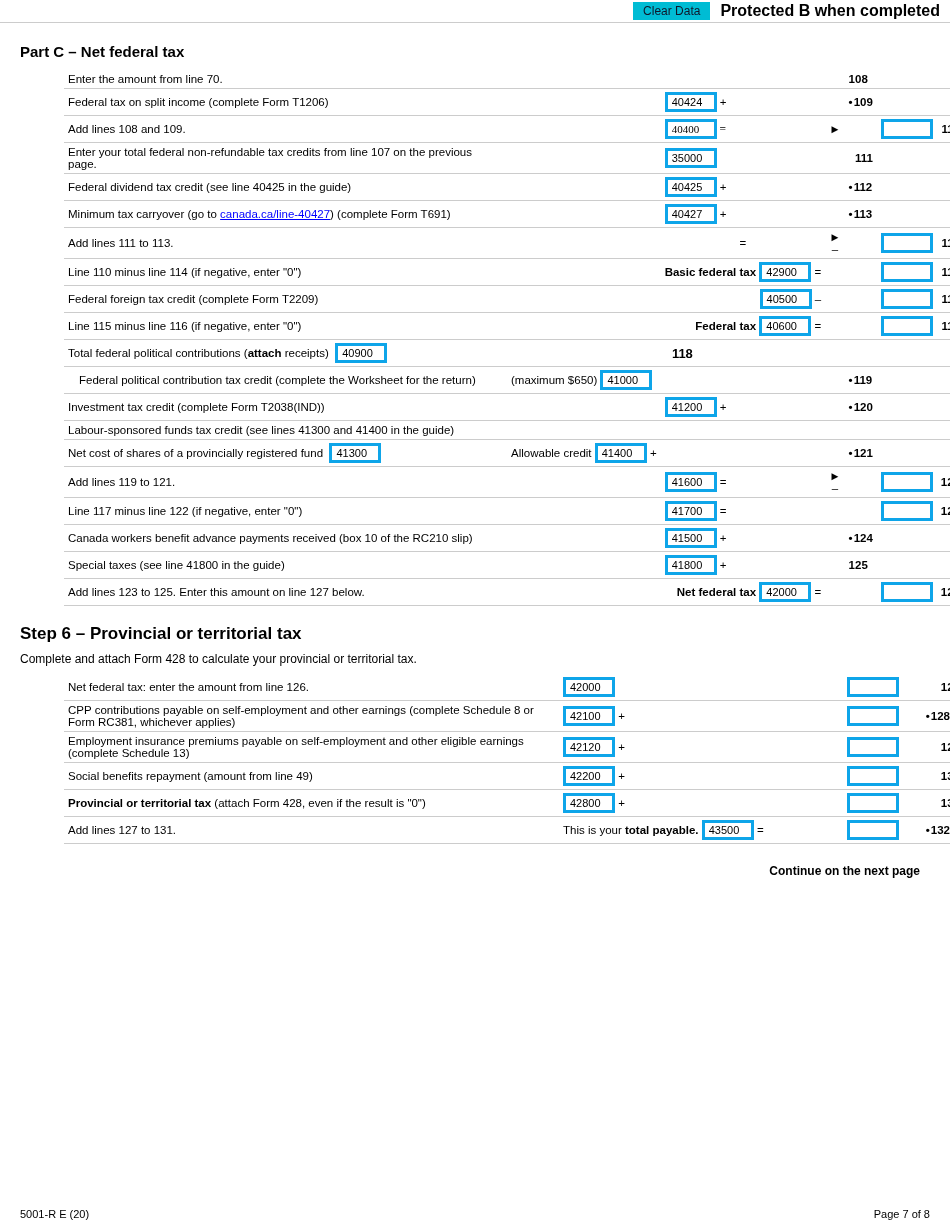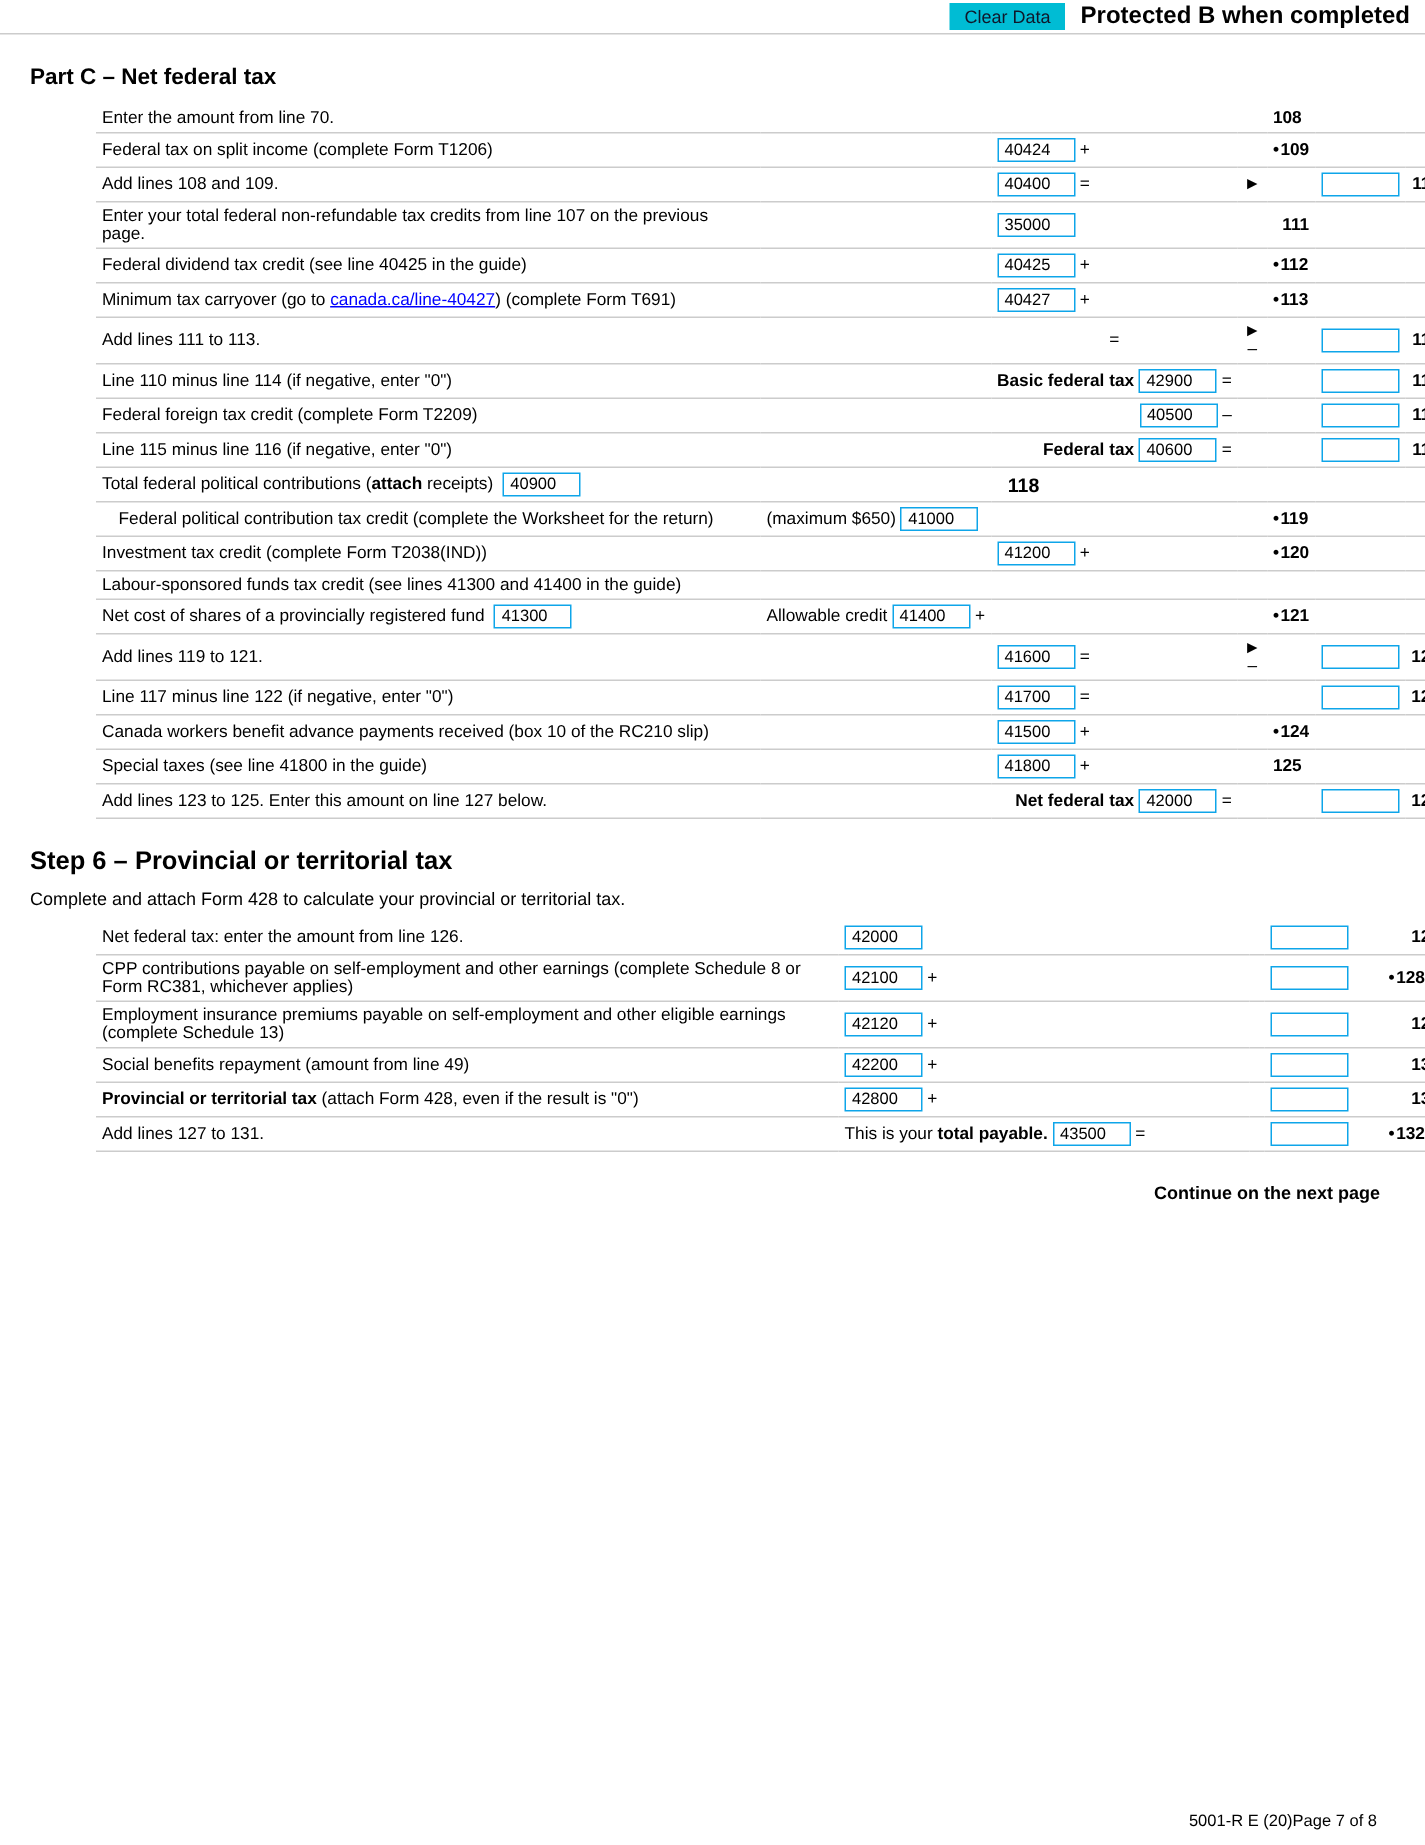--- a/index.html
+++ b/index.html
@@ -103,21 +103,21 @@
       font-size: 11.5px;
       vertical-align: middle;
     }
 
     table.main-form tr {
       border-bottom: 1px solid #ccc;
     }
 
     .ibox {
       display: inline-block;
-      border: 1px solid #0ea5e9;
+      border: 3px solid #0ea5e9;
       min-width: 52px;
       padding: 1px 4px;
       font-size: 11px;
       background: #fff;
       text-align: left;
     }
 
     .bold { font-weight: bold; }
 
     .dot-prefix::before {
@@ -156,21 +156,21 @@
       <td style="white-space:nowrap;"><span class="ibox">40424</span> +</td>
       <td></td>
       <td style="white-space:nowrap;"><span class="dot-prefix bold">109</span></td>
       <td></td>
       <td></td>
     </tr>
 
     <tr>
       <td class="desc-cell">Add lines 108 and 109.</td>
       <td></td>
-      <td style="white-space:nowrap;"><span class="ibox">40400</span> =</td>
+      <td style="white-space:nowrap;font-family:Liberation Serif, serif;"><span class="ibox">40400</span> =</td>
       <td style="text-align:center;">►</td>
       <td></td>
       <td><span class="ibox">&nbsp;</span></td>
       <td class="line-num"><span class="bold">110</span></td>
     </tr>
 
     <tr>
       <td class="desc-cell">Enter your total federal non-refundable tax credits from line 107 on the previous page.</td>
       <td></td>
       <td style="white-space:nowrap;"><span class="ibox">35000</span></td>
@@ -392,16 +392,16 @@
       <td><span class="ibox">&nbsp;</span></td>
       <td style="white-space:nowrap;"><span class="dot-prefix bold">132</span></td>
     </tr>
   </tbody>
     </table>
 
   <div class="continue-text">Continue on the next page</div>
 
 </div>
 
-<div class="footer-row" style="position:absolute;bottom:10px;left:20px;right:32px;justify-content:flex-end;">
+<div class="footer-row" style="position:absolute;bottom:10px;left:20px;right:20px;">
   <span>5001-R E (20)</span>
   <span>Page 7 of 8</span>
 </div>
 
 </body></html>

